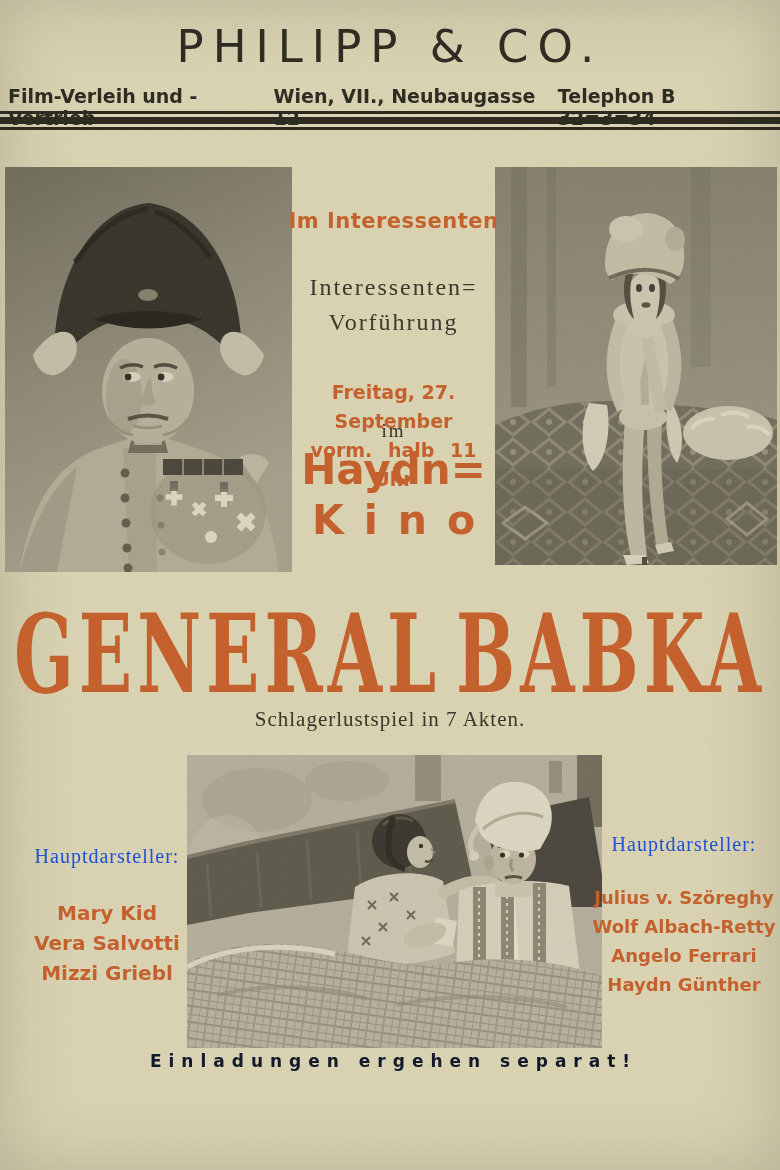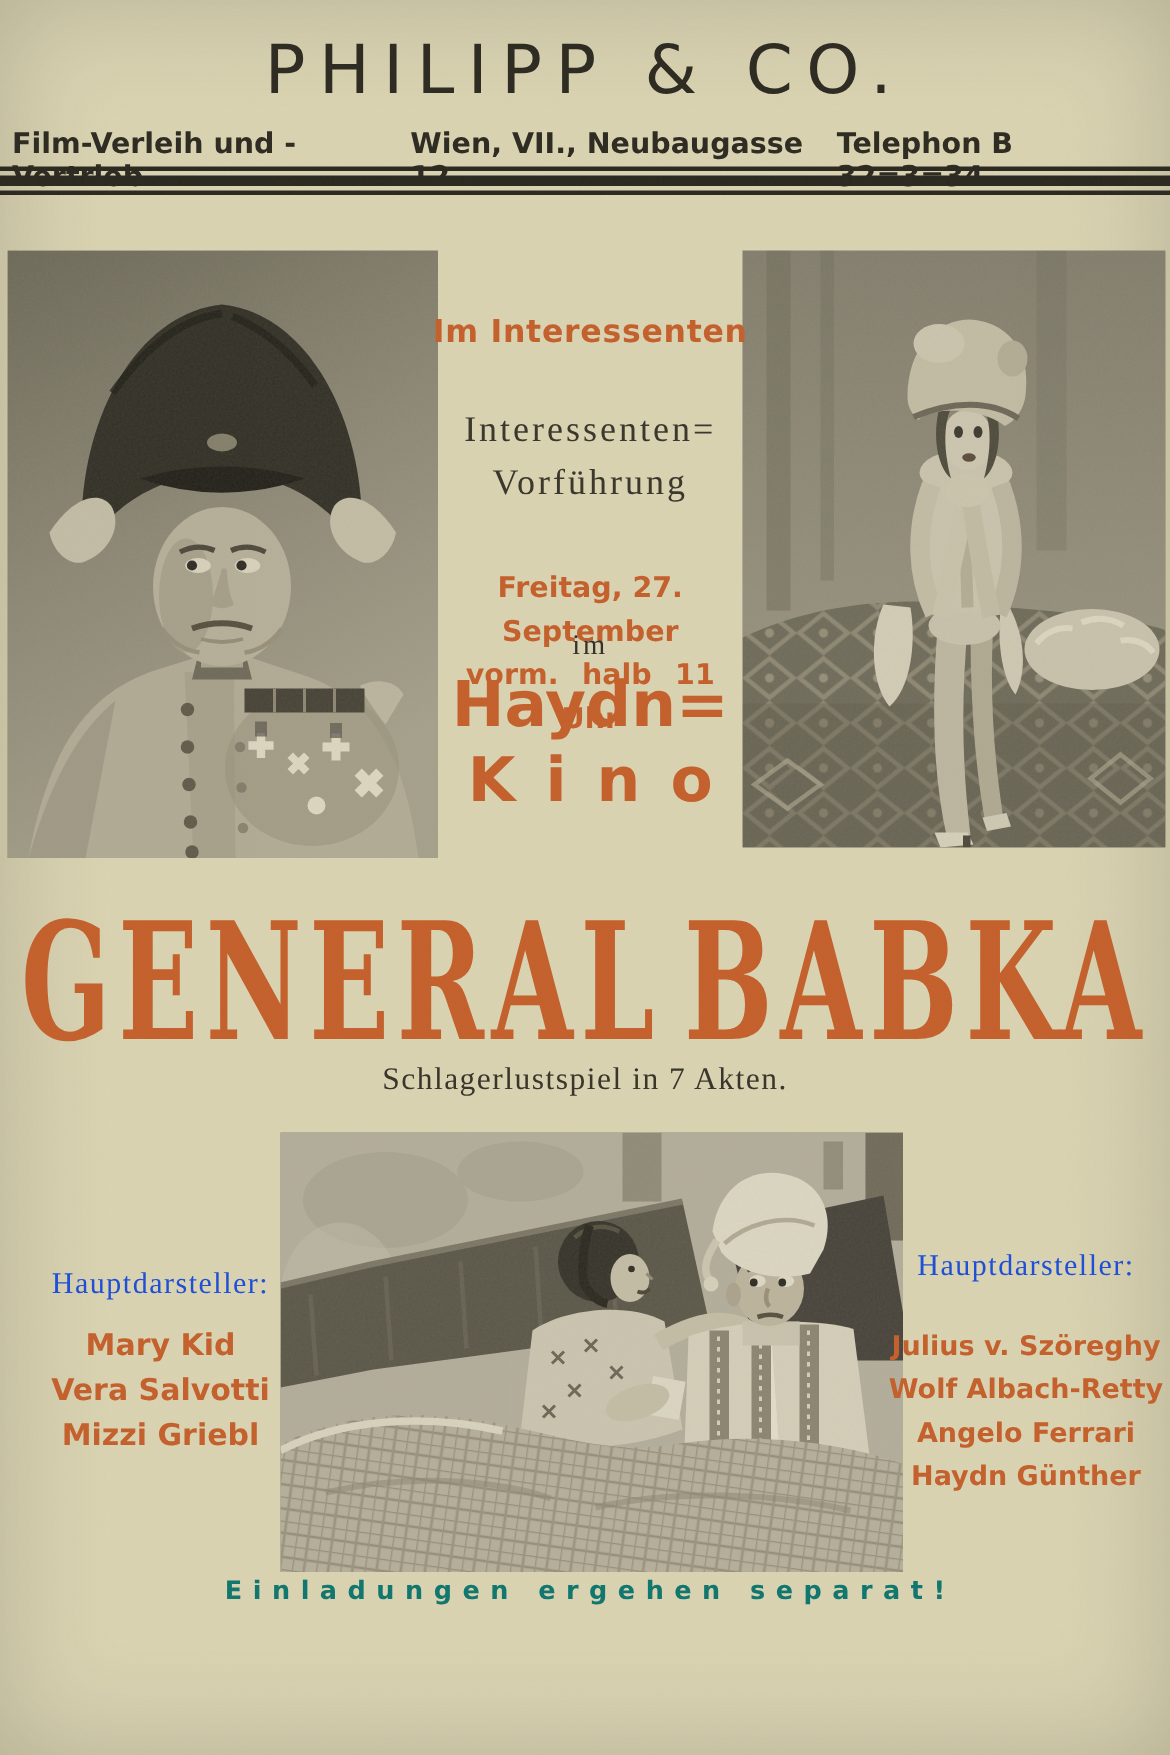--- a/index.html
+++ b/index.html
@@ -42,27 +42,27 @@
   .title{position:absolute;top:601px;left:14px;right:14px;display:flex;justify-content:space-between;
          font-family:"DejaVu Serif",serif;font-weight:bold;font-size:70px;line-height:70px;
          letter-spacing:5px;color:#c4602c;transform:scaleY(1.55);transform-origin:top center;}
   .subtitle{position:absolute;top:709px;left:0;width:100%;text-align:center;font-size:21px;
             line-height:1;letter-spacing:1px;color:#38342a;}
   
   .cast{position:absolute;text-align:center;}
   .cast-left{left:12px;top:846px;width:190px;}
   .cast-right{left:592px;top:834px;width:184px;}
   .cast-label{font-size:20px;line-height:1;letter-spacing:1px;color:#1d4ed8;}
-  .cast-names{margin-top:15px;font-family:"DejaVu Sans",sans-serif;font-weight:bold;
+  .cast-names{margin-top:32px;font-family:"DejaVu Sans",sans-serif;font-weight:bold;
               font-size:20px;line-height:30px;color:#c4602c;}
   .cast-right .cast-names{font-size:18px;line-height:29px;margin-top:29px;}
   
   .footer-line{position:absolute;top:1053px;left:0;width:100%;text-align:center;
                font-family:"DejaVu Sans",sans-serif;font-weight:bold;font-size:17px;line-height:1;
-               letter-spacing:7px;text-indent:7px;color:#0f766e;}
+               letter-spacing:7px;text-indent:7px;color:#0f172a;}
   .paper-grain{position:absolute;inset:0;pointer-events:none;}
   .paper-grain svg{display:block;width:100%;height:100%;}
 </style>
 </head>
 <body>
 
 <div class="poster">
 
   <h1 class="company">PHILIPP &amp; CO.</h1>
   <div class="subrow">

